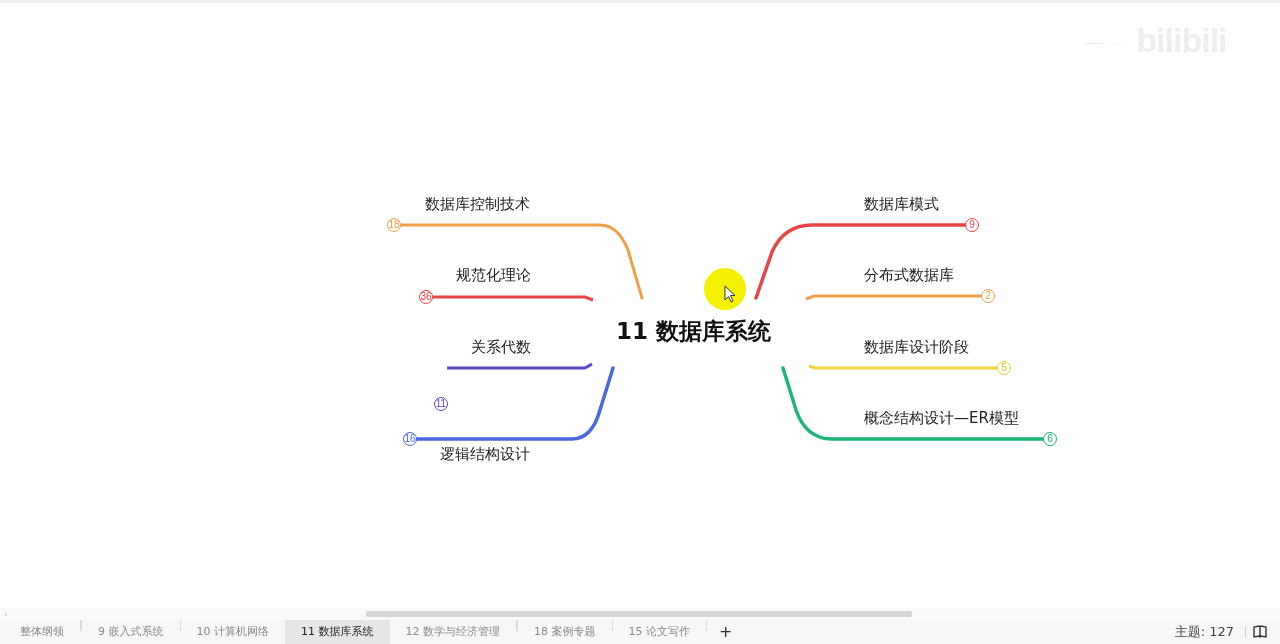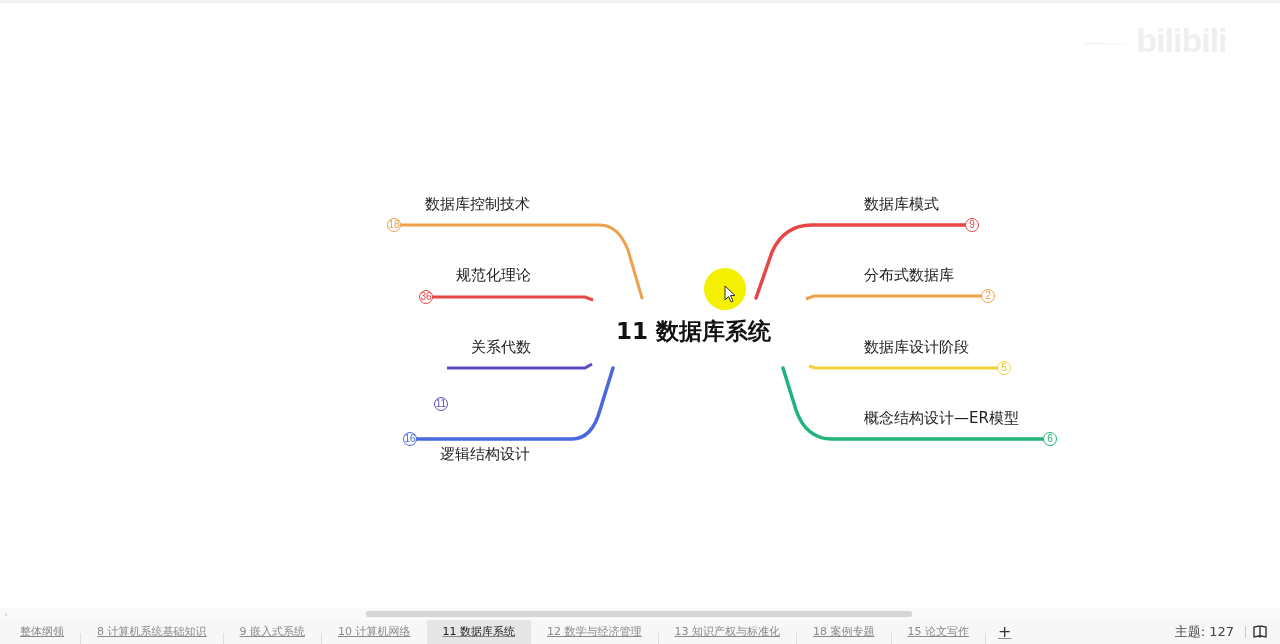--- a/index.html
+++ b/index.html
@@ -33,21 +33,21 @@
     background:#f5ef00;
   }
   .cursor { position:absolute; left:724px; top:285px; }
 
   
   .hscroll { position:absolute; left:0; top:608px; width:1280px; height:12px; background:#fafafa; }
   .hscroll .arrow { position:absolute; left:4px; top:0; font-size:9px; color:#bbb; line-height:12px; }
   .hscroll .thumb { position:absolute; left:366px; top:3px; width:546px; height:6px; background:#d6d6d6; border-radius:2px; }
   .tabbar {
     position:absolute; left:0; top:620px; width:1280px; height:24px; background:#f7f7f7;
-    display:flex; align-items:flex-end; font-size:11px; color:#8a8a8a;text-decoration:underline;
+    display:flex; align-items:flex-start; font-size:11px; color:#8a8a8a;
   }
   .tab { padding:0 16px; height:24px; line-height:24px; white-space:nowrap; position:relative; }
   .tab.active { background:#e6e6e6; color:#222; }
   .sep { width:1px; height:11px; background:#dcdcdc; }
   .add-tab { font-size:16px; color:#333; padding:0 12px; line-height:24px; }
   .status { position:absolute; right:46px; top:0; height:24px; line-height:24px; font-size:13px; color:#444; }
   .status-sep { position:absolute; right:34px; top:6px; width:1px; height:12px; background:#ccc; }
   .book-icon { position:absolute; right:12px; top:4px; }
 </style>
 </head>
@@ -107,29 +107,27 @@
 </svg>
 
 <div class="hscroll">
   <span class="arrow">‹</span>
   <div class="thumb"></div>
 </div>
 
 <div class="tabbar">
   <div class="tab" style="padding-left:20px;">整体纲领</div>
   <div class="sep"></div>
-  <div class="tab">8 计算机系统基础知识</div>
   <div class="sep"></div>
   <div class="tab">9 嵌入式系统</div>
   <div class="sep"></div>
   <div class="tab">10 计算机网络</div>
   <div class="tab active">11 数据库系统</div>
   <div class="tab">12 数学与经济管理</div>
   <div class="sep"></div>
-  <div class="tab">13 知识产权与标准化</div>
   <div class="sep"></div>
   <div class="tab">18 案例专题</div>
   <div class="sep"></div>
   <div class="tab">15 论文写作</div>
   <div class="sep"></div>
   <div class="add-tab">+</div>
 
   <div class="status">主题: 127</div>
   <div class="status-sep"></div>
   <svg class="book-icon" width="16" height="16" viewBox="0 0 16 16">

